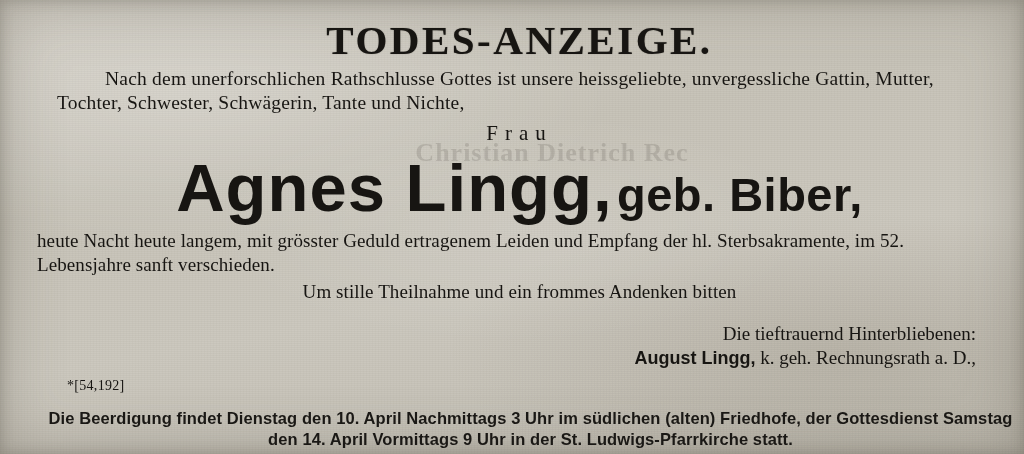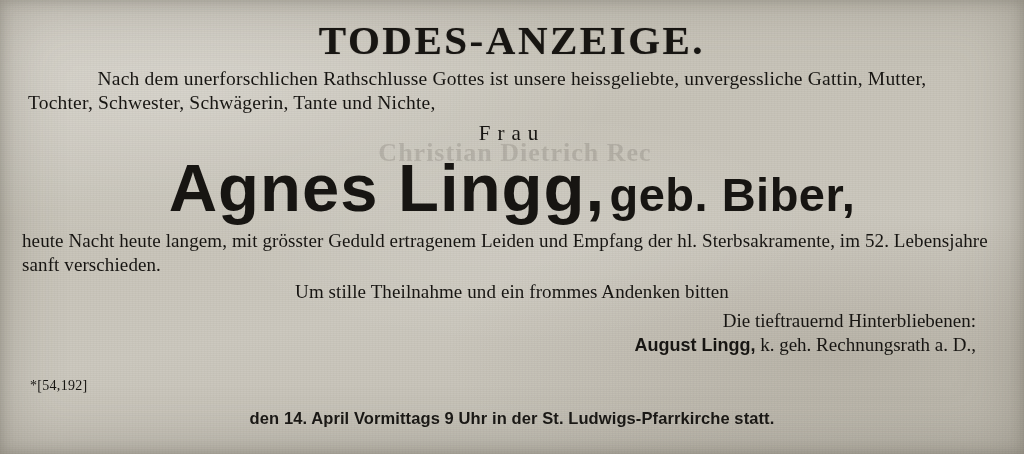--- a/index.html
+++ b/index.html
@@ -79,21 +79,21 @@
   .intro {
     font-size: 19.5px;
     line-height: 1.22;
     margin: 0 4px;
     text-align: center;
     letter-spacing: 0.2px;
   }
   .intro .line2 {
     display: block;
     text-align: left;
-    margin-left: 2px;
+    margin-left: 16px;
     font-family: Liberation Serif, serif;
   }
 
   .frau {
     font-size: 21px;
     letter-spacing: 7px;
     margin: 6px 0 0 0;
     font-family: "Liberation Serif", serif;
   }
 
@@ -120,21 +120,21 @@
     text-align: left;
     letter-spacing: 0.1px;
   }
   .body-text .centered {
     display: block;
     text-align: center;
     margin-top: 3px;
   }
 
   .survivors {
-    margin-top: 4px;
+    margin-top: 17px;
     text-align: right;
     font-size: 19px;
     line-height: 1.3;
     padding-right: 26px;
   }
   .survivors .strong {
     font-family: "Liberation Sans", sans-serif;
     font-weight: bold;
     font-size: 18px;
   }
@@ -166,20 +166,21 @@
     font-size: 16.5px;
     line-height: 1.3;
     letter-spacing: 0.1px;
     color: #1a1815;
   }
   .footer .f2 { display: block; }
 
   
   .softened {
     filter: blur(0.18px);
+    padding-left: 37px;
   }
 </style>
 </head>
 <body>
 
 <div class="page">
   <div class="grain"></div>
   <div class="ghost softened">Christian Dietrich Rec</div>
 
   <div class="content softened">
@@ -210,17 +211,18 @@
         <span class="strong">August Lingg,</span>
         <span>k. geh. Rechnungsrath a. D.,</span>
       </span>
     </div>
 
   </div>
 
   <div class="refnum softened">*[54,192]</div>
 
   <div class="footer softened">
+    <span>Die Beerdigung findet Dienstag den 10. April Nachmittags 3 Uhr im südlichen (alten) Friedhofe, der Gottesdienst Samstag</span>
     <span class="f2">den 14. April Vormittags 9 Uhr in der St. Ludwigs-Pfarrkirche statt.</span>
   </div>
 
   <div class="edge-shade"></div>
 </div>
 
 </body></html>

